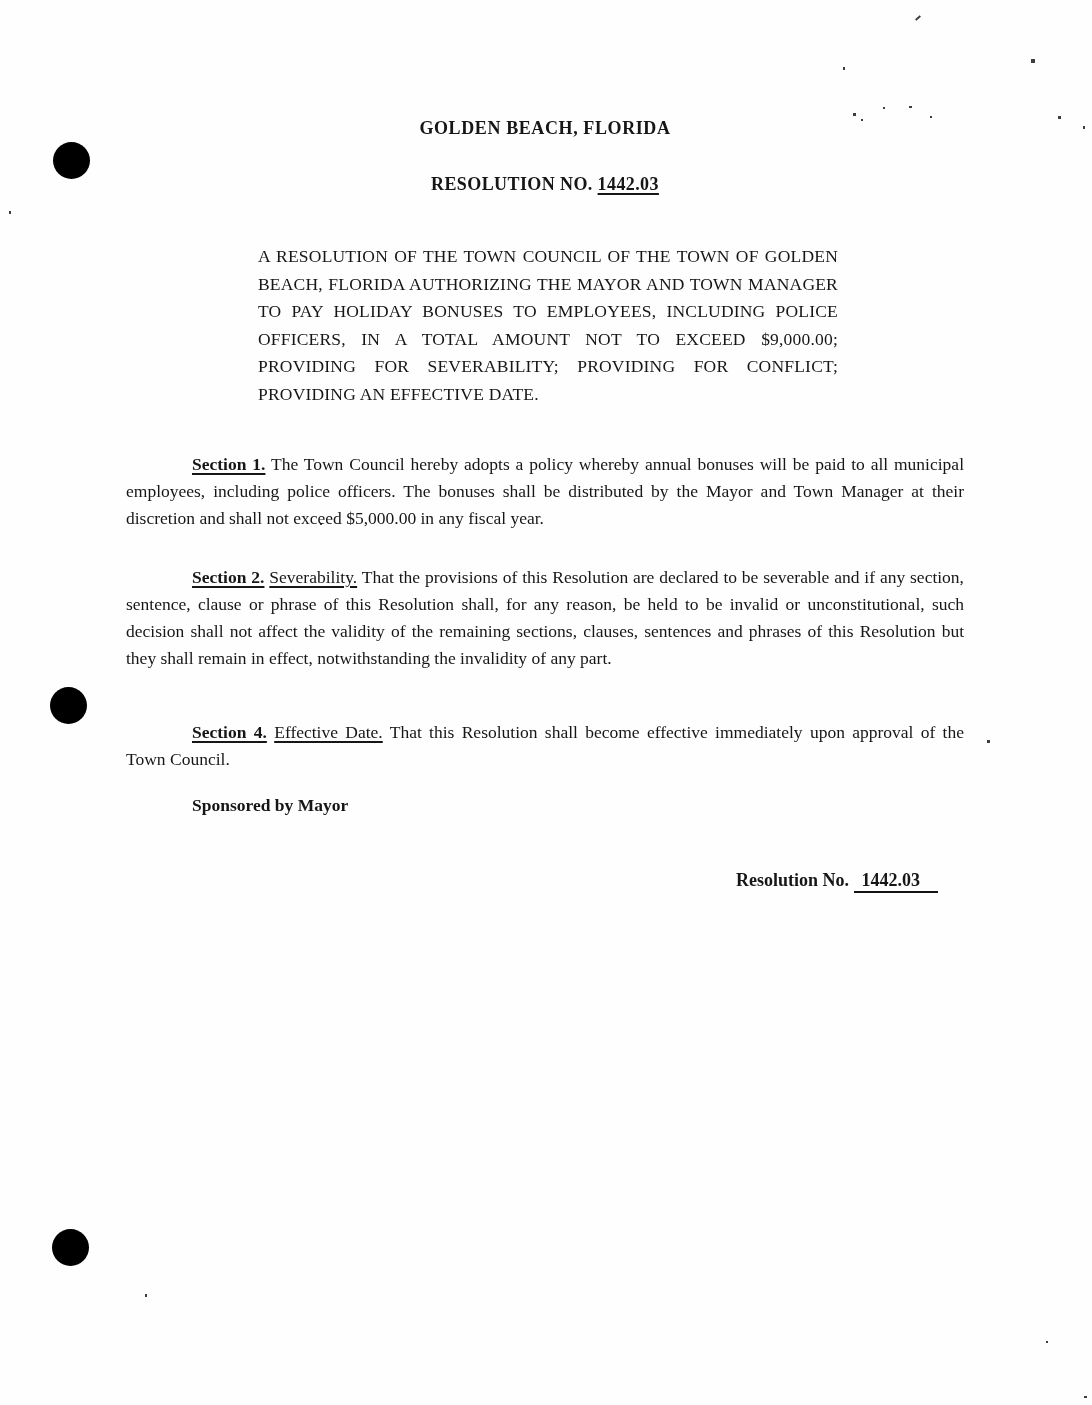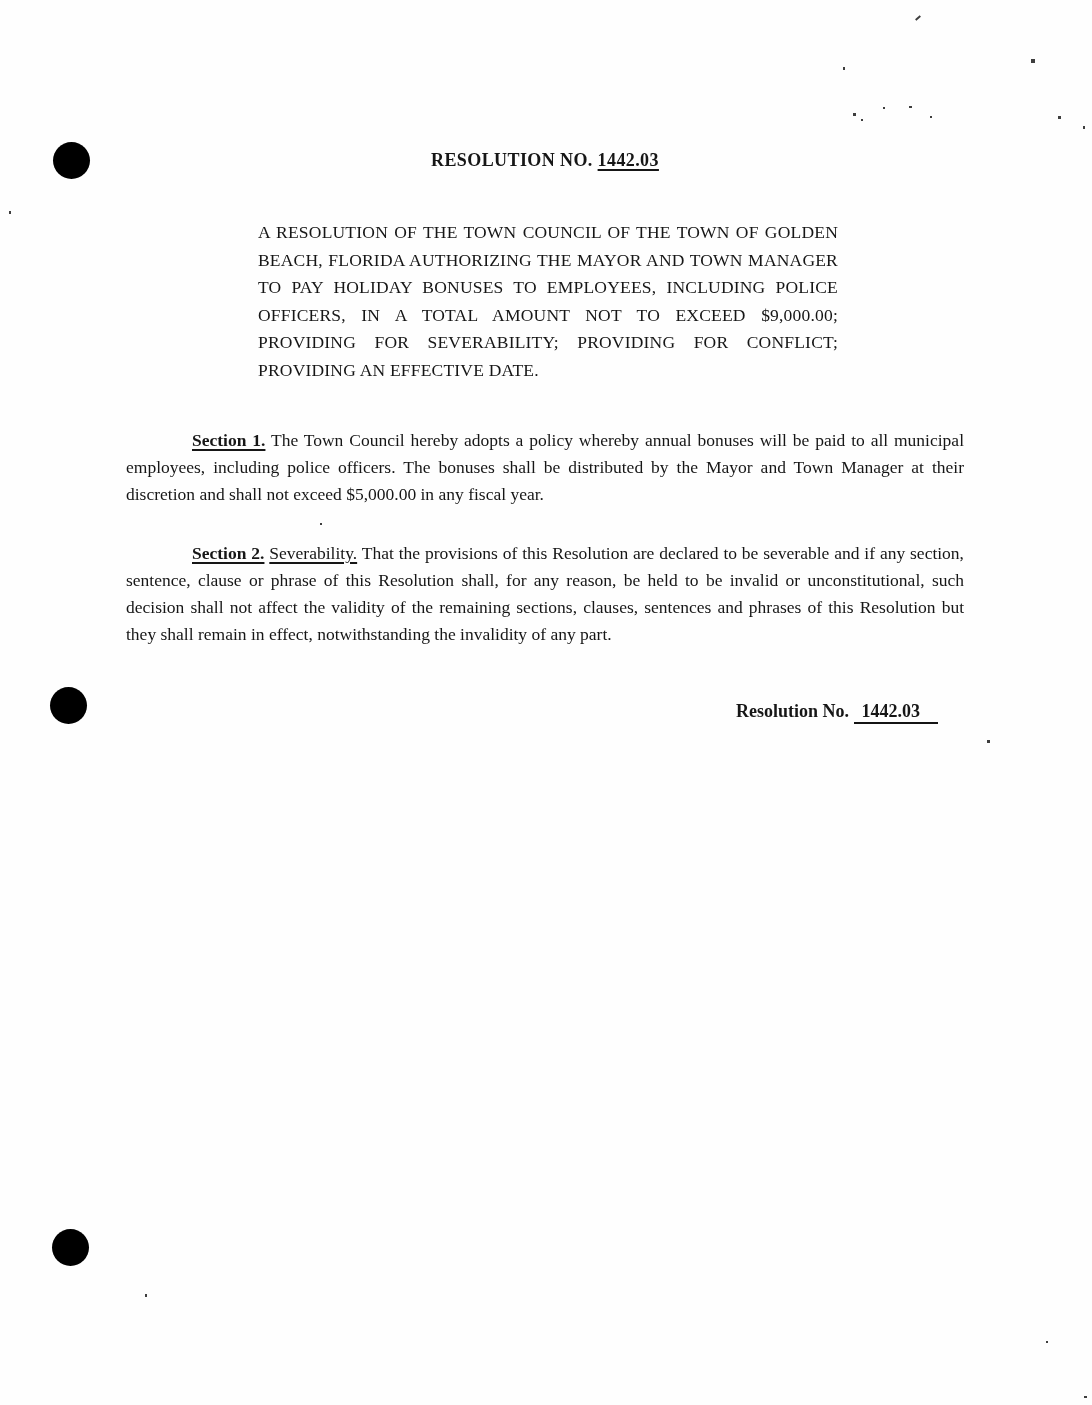--- a/index.html
+++ b/index.html
@@ -131,20 +131,21 @@
   <div class="speck" style="left:1083px;top:126px;width:2px;height:3px;"></div>
   <div class="speck" style="left:987px;top:740px;width:3px;height:3px;"></div>
   <div class="speck" style="left:320px;top:523px;width:2px;height:2px;"></div>
   <div class="speck" style="left:9px;top:211px;width:2px;height:3px;"></div>
   <div class="speck" style="left:145px;top:1294px;width:2px;height:3px;"></div>
   <div class="speck" style="left:1046px;top:1341px;width:2px;height:2px;"></div>
   <div class="speck" style="left:1084px;top:1396px;width:3px;height:2px;"></div>
 
   <div class="content">
 
+    <div class="center doc-title">GOLDEN BEACH, FLORIDA</div>
 
     <div class="center res-no">
       <span>RESOLUTION NO.</span>
       <span class="u">1442.03</span>
     </div>
 
     <div class="summary">A RESOLUTION OF THE TOWN COUNCIL OF THE TOWN OF GOLDEN BEACH, FLORIDA AUTHORIZING THE MAYOR AND TOWN MANAGER TO PAY HOLIDAY BONUSES TO EMPLOYEES, INCLUDING POLICE OFFICERS, IN A TOTAL AMOUNT NOT TO EXCEED $9,000.00; PROVIDING FOR SEVERABILITY; PROVIDING FOR CONFLICT; PROVIDING AN EFFECTIVE DATE.</div>
 
 
     <p class="para sec-1">
@@ -153,21 +154,27 @@
       <span>The Town Council hereby adopts a policy whereby annual bonuses will be paid to all municipal employees, including police officers. The bonuses shall be distributed by the Mayor and Town Manager at their discretion and shall not exceed $5,000.00 in any fiscal year.</span>
     </p>
 
     <p class="para sec-2">
       <span class="sec-label">Section 2.</span>
       <span class="sec-title">Severability.</span>
       <span>That the provisions of this Resolution are declared to be severable and if any section, sentence, clause or phrase of this Resolution shall, for any reason, be held to be invalid or unconstitutional, such decision shall not affect the validity of the remaining sections, clauses, sentences and phrases of this Resolution but they shall remain in effect, notwithstanding the invalidity of any part.</span>
     </p>
 
 
+    <p class="para sec-4">
+      <span class="sec-label">Section 4.</span>
+      <span class="sec-title">Effective Date.</span>
+      <span>That this Resolution shall become effective immediately upon approval of the Town Council.</span>
+    </p>
 
+    <p class="sponsored">Sponsored by Mayor</p>
 
 
     <div class="footer-line">
       <span>Resolution No.</span>
       <span class="footer-num">1442.03</span>
     </div>
 
   </div>
 </div>
 

